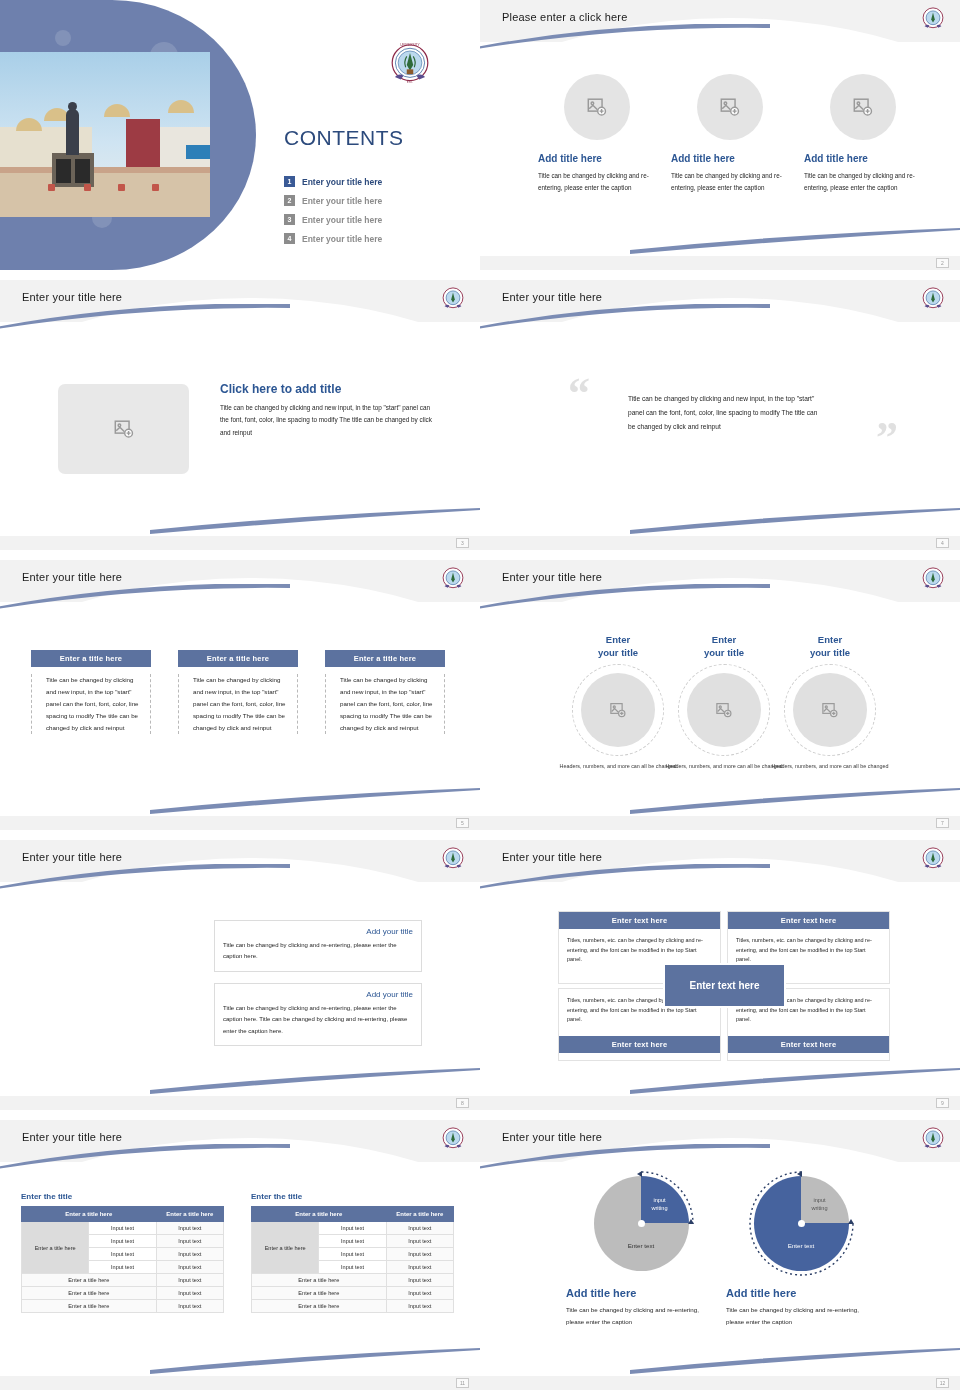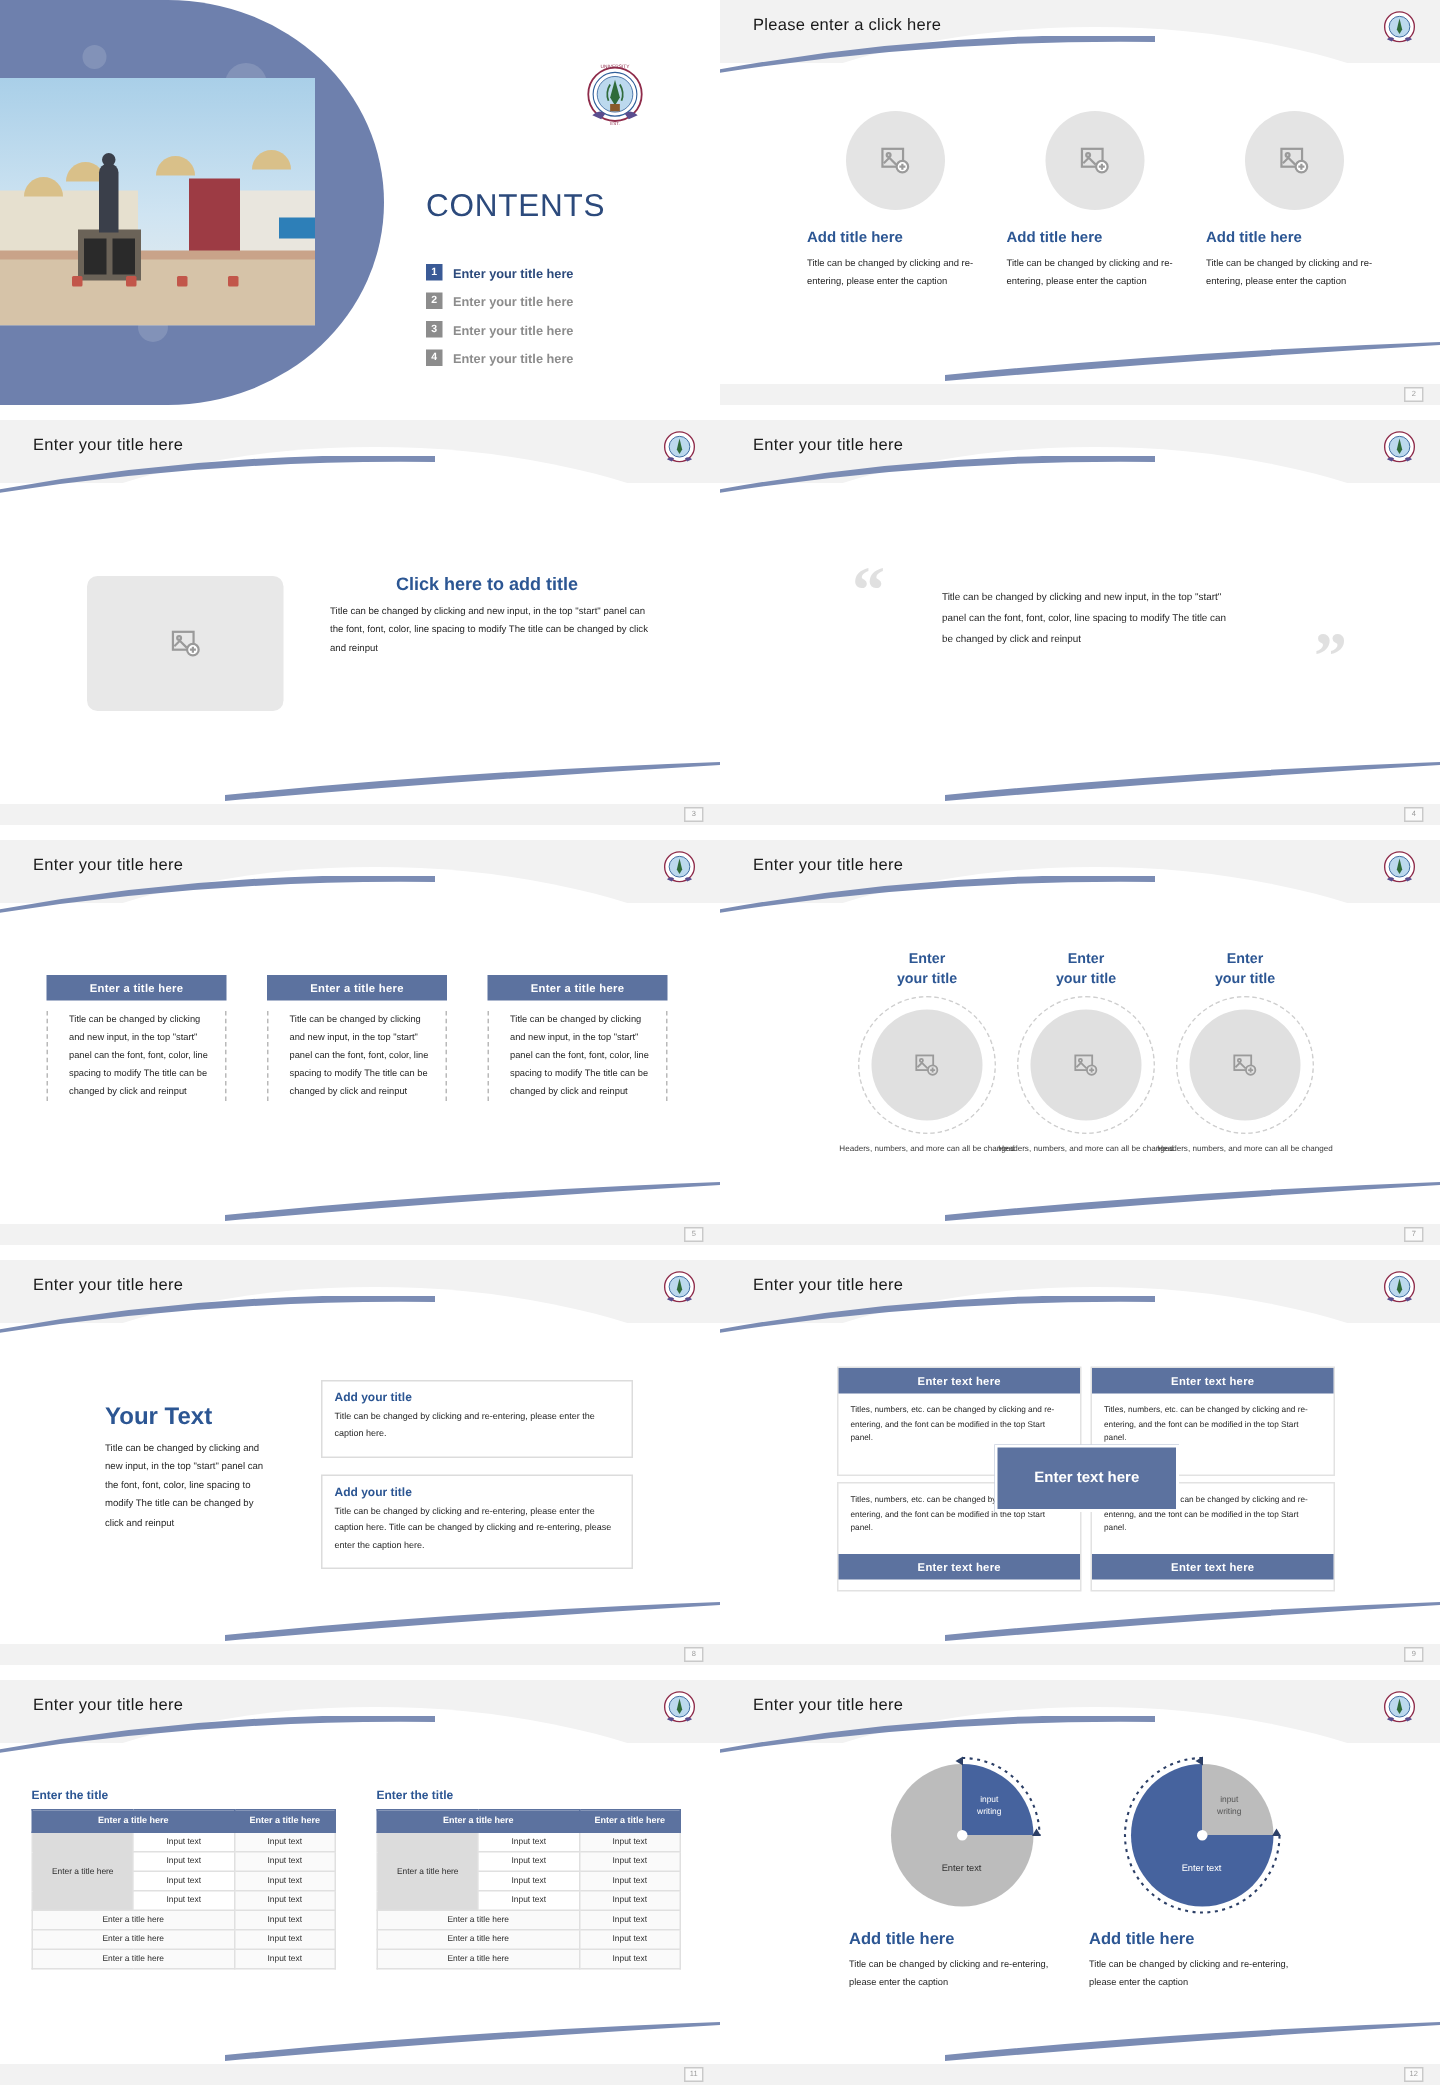--- a/index.html
+++ b/index.html
@@ -134,21 +134,21 @@
 
   
   .s2-col { position: absolute; top: 74px; width: 118px; }
   .s2-circ { margin: 0 auto; }
   .s2-title { margin-top: 13px; font-size: 10px; font-weight: 700; color: #2c5693; }
   .s2-body { margin-top: 6px; font-size: 6.3px; line-height: 1.85; color: #262626; }
 
   
   .s3-img { position: absolute; left: 58px; top: 104px; }
   .s3-text { position: absolute; left: 220px; top: 102px; width: 212px; }
-  .s3-head { font-size: 12px; font-weight: 700; color: #2c5693; margin-left: 44px; }
+  .s3-head { font-size: 12px; font-weight: 700; color: #2c5693; }
   .s3-body { margin-top: 6px; font-size: 6.4px; line-height: 1.95; color: #262626; }
 
   
   .q-open, .q-close {
     position: absolute; color: #e0e0e0; font-size: 44px; font-weight: 700;
     font-family: "Liberation Serif", serif; line-height: .72;
   }
   .q-open { left: 88px; top: 98px; }
   .q-close { right: 62px; top: 142px; }
   .s4-quote {
@@ -178,21 +178,21 @@
   .s6-cap { margin-top: 6px; font-size: 5.4px; line-height: 1.7; color: #3a3a3a; }
 
   
   .s7-left { position: absolute; left: 70px; top: 96px; width: 112px; }
   .s7-h { font-size: 16px; font-weight: 700; color: #2c5693; }
   .s7-b { margin-top: 6px; font-size: 6.4px; line-height: 1.95; color: #262626; }
   .s7-card {
     position: absolute; left: 214px; width: 208px;
     border: 1px solid #dcdcdc; padding: 6px 8px 8px;
   }
-  .s7-card .ch { font-size: 8px; font-weight: 700; color: #2c5693; }
+  .s7-card .ch { font-size: 8px; font-weight: 400; color: #2c5693; text-align: right; }
   .s7-card .cb { margin-top: 4px; font-size: 6px; line-height: 1.9; color: #262626; }
 
   
   .s8-cell {
     position: absolute; width: 163px; border: 1px solid #e2e2e2; background:#fff;
   }
   .s8-cell .cb { padding: 7px 8px; font-size: 5.5px; line-height: 1.75; color: #262626; }
 
   
   .s9-wrap { position: absolute; top: 72px; width: 203px; }
@@ -580,24 +580,20 @@
     <div class="logo">
       <svg viewBox="0 0 100 100" width="100%" height="100%">
         <circle cx="50" cy="46" r="33" fill="#fff" stroke="#8e2b4a" stroke-width="3"></circle>
         <circle cx="50" cy="46" r="23" fill="#bcd9ee" stroke="#2f5f99" stroke-width="2"></circle>
         <path d="M50 28 L44 52 L50 62 L56 52 Z" fill="#2f6b3a"></path>
         <path d="M22 74 q8 -8 16 -2 l-5 7 z" fill="#5a4d8e"></path>
         <path d="M78 74 q-8 -8 -16 -2 l5 7 z" fill="#5a4d8e"></path>
       </svg>
     </div>
 
-    <div class="s7-left">
-      <div class="s7-h">Your Text</div>
-      <div class="s7-b">Title can be changed by clicking and new input, in the top "start" panel can the font, font, color, line spacing to modify The title can be changed by click and reinput</div>
-    </div>
     <div class="s7-card" style="top:80px;">
       <div class="ch">Add your title</div>
       <div class="cb">Title can be changed by clicking and re-entering, please enter the caption here.</div>
     </div>
     <div class="s7-card" style="top:143px;">
       <div class="ch">Add your title</div>
       <div class="cb">Title can be changed by clicking and re-entering, please enter the caption here. Title can be changed by clicking and re-entering, please enter the caption here.</div>
     </div>
 
     <div class="swoosh-bottom">

